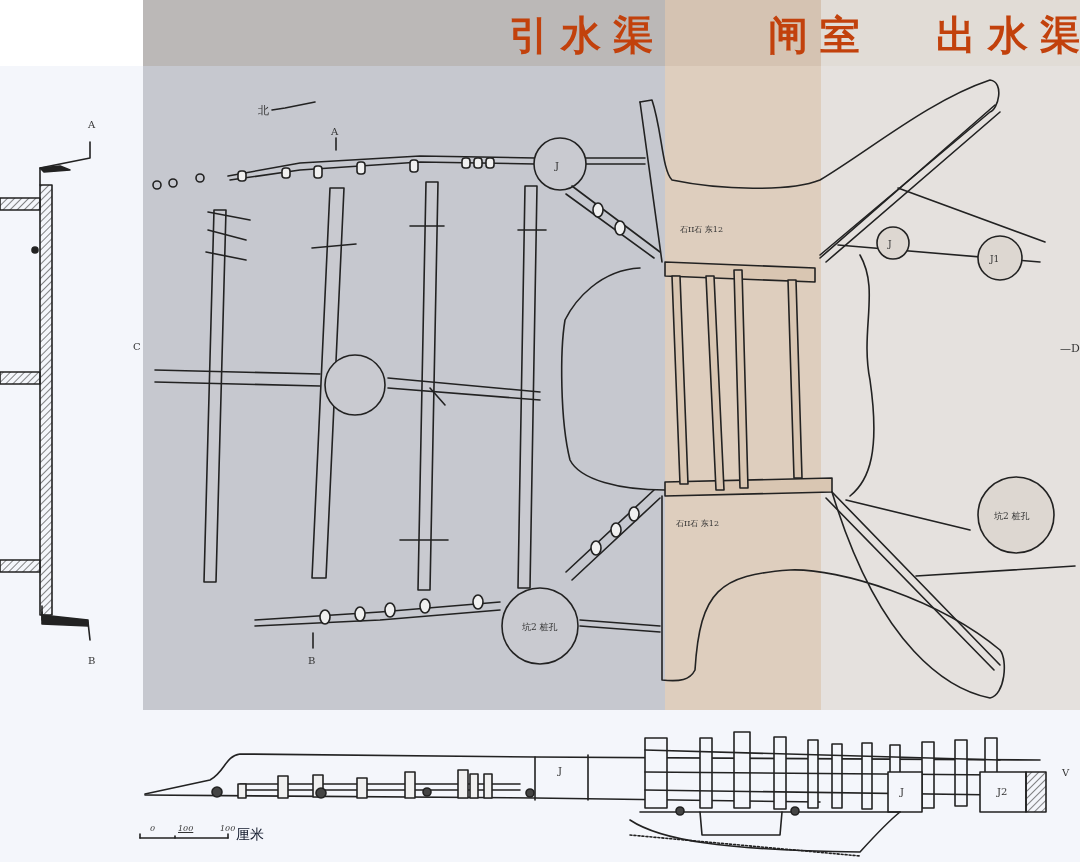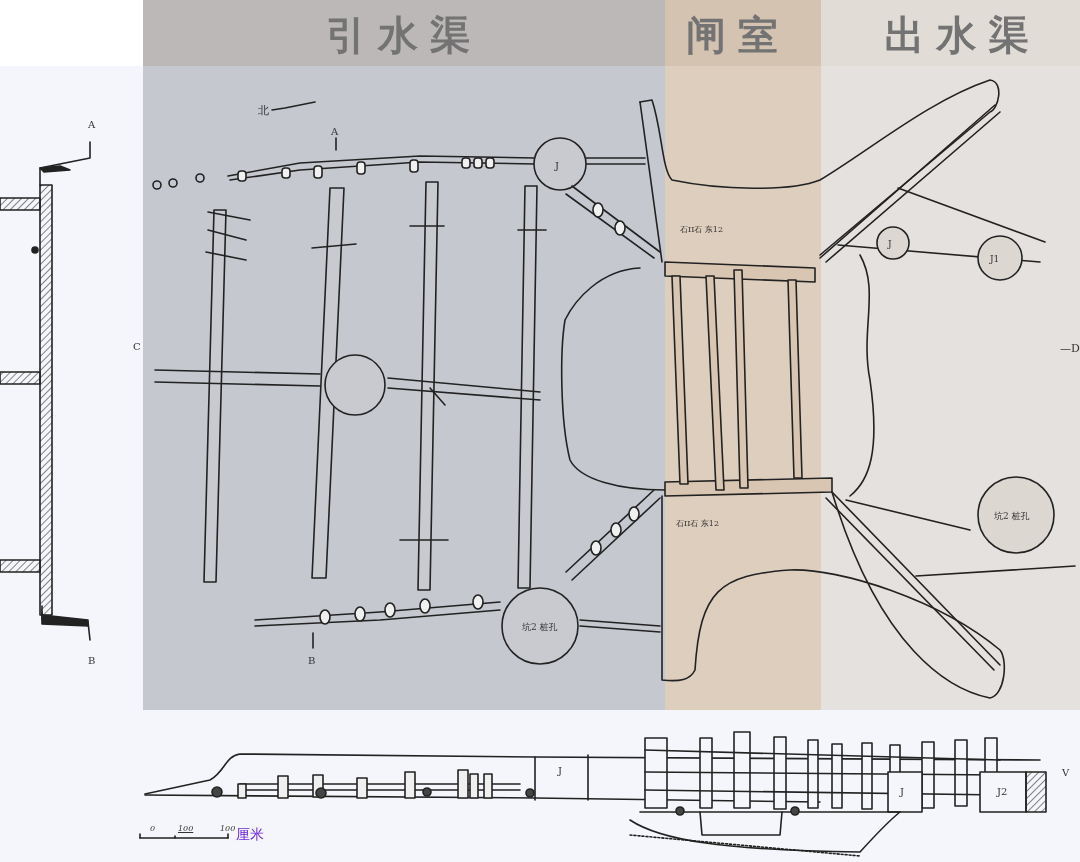--- a/index.html
+++ b/index.html
@@ -13,28 +13,28 @@
   .band { position:absolute; top:0; height:710px; }
   .band-intake { left:143px; width:522px; background:rgba(160,162,172,0.55); }
   .band-chamber { left:665px; width:156px; background:rgba(214,190,166,0.72); }
   .band-outlet { left:821px; width:259px; background:rgba(224,218,212,0.75); }
   .header-strip { position:absolute; top:0; height:66px; }
   .hs-intake { left:143px; width:522px; background:#bbb8b7; }
   .hs-chamber { left:665px; width:156px; background:#d5c3b2; }
   .hs-outlet { left:821px; width:259px; background:#e1dcd6; }
   .label {
     position:absolute; top:10px; height:50px; line-height:50px;
-    font-size:40px; color:#737373; letter-spacing:12px; font-weight:bold;
-    font-family:"DejaVu Serif", serif; text-align:center;
+    font-size:40px; color:#c2410c; letter-spacing:12px; font-weight:bold;
+    font-family:"DejaVu Serif", serif; text-align:right;
   }
   .lb-intake { left:143px; width:522px; }
-  .lb-chamber { left:644px; width:188px; }
+  .lb-chamber { left:684px; width:188px; }
   .lb-outlet { left:821px; width:259px;padding-left:12px; }
   svg.drawing { position:absolute; left:0; top:0; }
-  .scale-label { position:absolute; left:236px; top:826px; font-size:14px; color:#6d28d9; }
+  .scale-label { position:absolute; left:236px; top:826px; font-size:14px; color:#0f172a; }
   .scale-tick { position:absolute; font-size:8px; color:#333; font-style:italic; }
 </style>
 </head>
 <body>
 
 <div class="paper"></div>
 <div class="topwhite"></div>
 
 <div class="band band-intake"></div>
 <div class="band band-chamber"></div>

